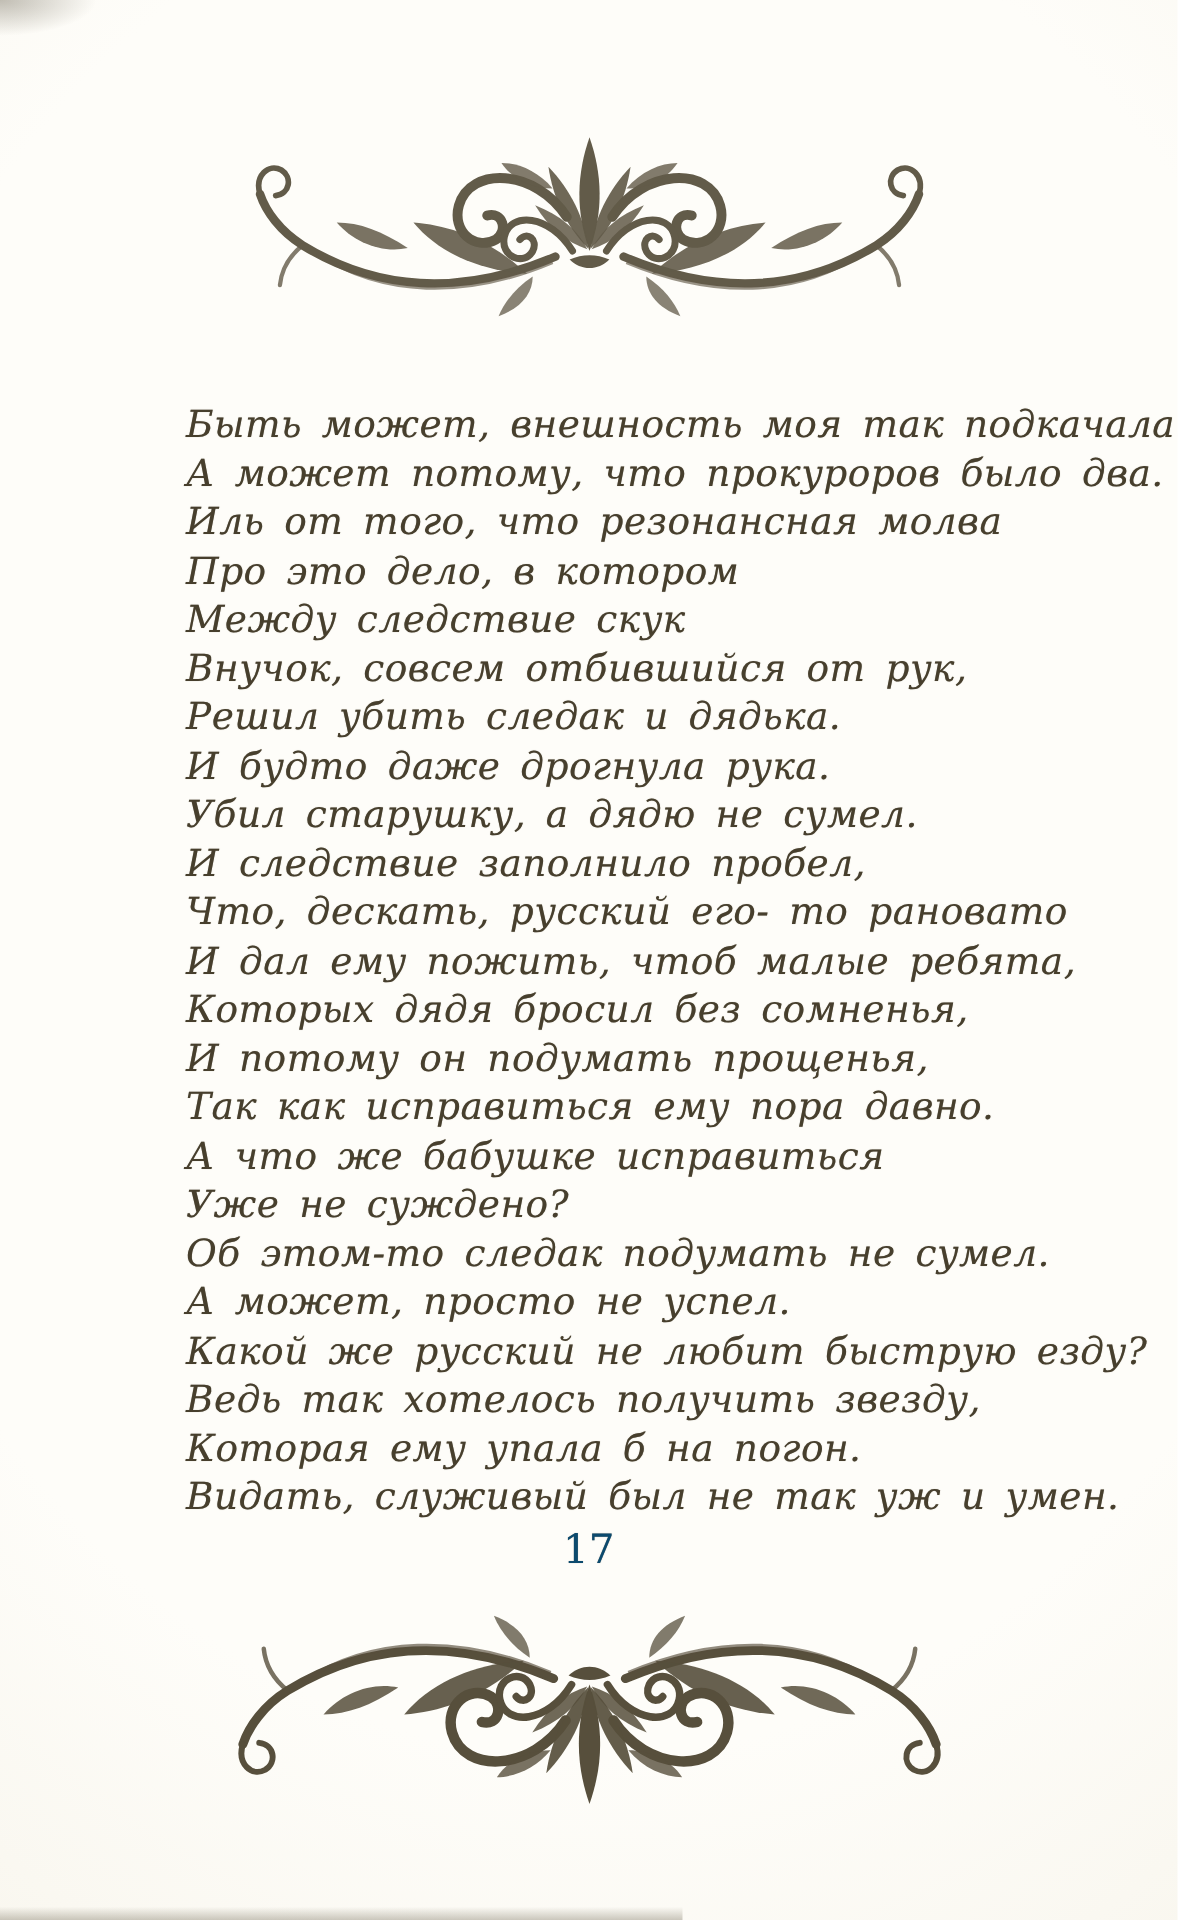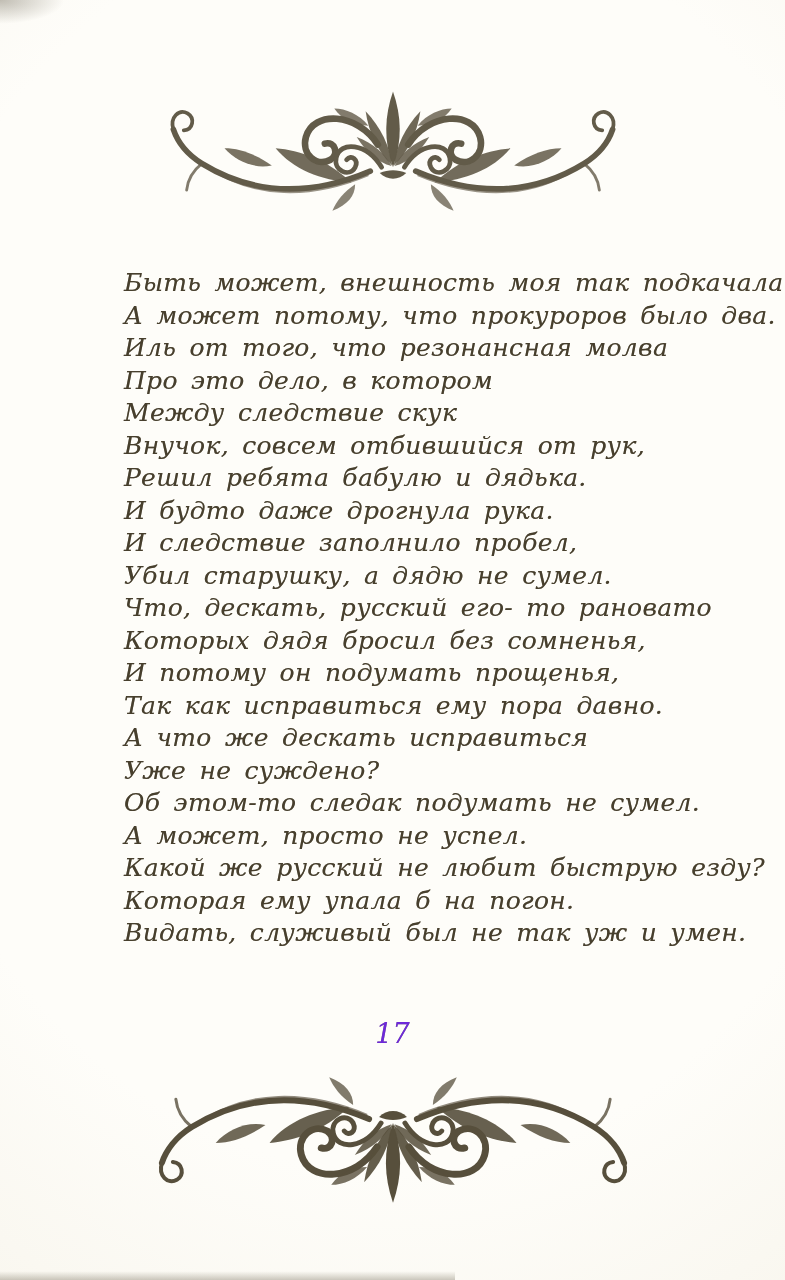--- a/index.html
+++ b/index.html
@@ -58,23 +58,22 @@
     word-spacing: 5px;
     white-space: nowrap;
     text-shadow: 0 0 0.5px rgba(71, 63, 45, 0.55);
   }
   .page-number {
     position: absolute;
     top: 1018px;
     left: 0;
     width: 100%;
     text-align: center;
-    font-style: italic;
     font-size: 27px;
-    color: #6d28d9;
+    color: #0c4a6e;
     text-shadow: 0 0 0.5px rgba(62, 56, 42, 0.6);
   }
   .defs-holder { position: absolute; width: 0; height: 0; overflow: hidden; }
 </style>
 </head>
 <body>
 
 <svg class="defs-holder" aria-hidden="true">
   <defs>
     <g id="orn" fill="#574f3c" stroke="#574f3c">
@@ -124,33 +123,35 @@
       </svg>
   </div>
 
   <div class="poem">
     <div class="line">Быть может, внешность моя так подкачала.</div>
     <div class="line">А может потому, что прокуроров было два.</div>
     <div class="line">Иль от того, что резонансная молва</div>
     <div class="line">Про это дело, в котором</div>
     <div class="line">Между следствие скук</div>
     <div class="line">Внучок, совсем отбившийся от рук,</div>
-    <div class="line">Решил ребята бабулю и дядька.</div>
+    <div class="line">Решил убить следак и дядька.</div>
     <div class="line">И будто даже дрогнула рука.</div>
+    <div class="line">Убил старушку, а дядю не сумел.</div>
     <div class="line">И следствие заполнило пробел,</div>
-    <div class="line">Убил старушку, а дядю не сумел.</div>
     <div class="line">Что, дескать, русский его- то рановато</div>
+    <div class="line">И дал ему пожить, чтоб малые ребята,</div>
     <div class="line">Которых дядя бросил без сомненья,</div>
     <div class="line">И потому он подумать прощенья,</div>
     <div class="line">Так как исправиться ему пора давно.</div>
-    <div class="line">А что же дескать исправиться</div>
+    <div class="line">А что же бабушке исправиться</div>
     <div class="line">Уже не суждено?</div>
     <div class="line">Об этом-то следак подумать не сумел.</div>
     <div class="line">А может, просто не успел.</div>
     <div class="line">Какой же русский не любит быструю езду?</div>
+    <div class="line">Ведь так хотелось получить звезду,</div>
     <div class="line">Которая ему упала б на погон.</div>
     <div class="line">Видать, служивый был не так уж и умен.</div>
   </div>
 
   <div class="page-number">17</div>
 
   <div class="ornament bottom">
     <svg viewBox="0 0 520 150">
         <use href="#orn"></use>
       </svg>

